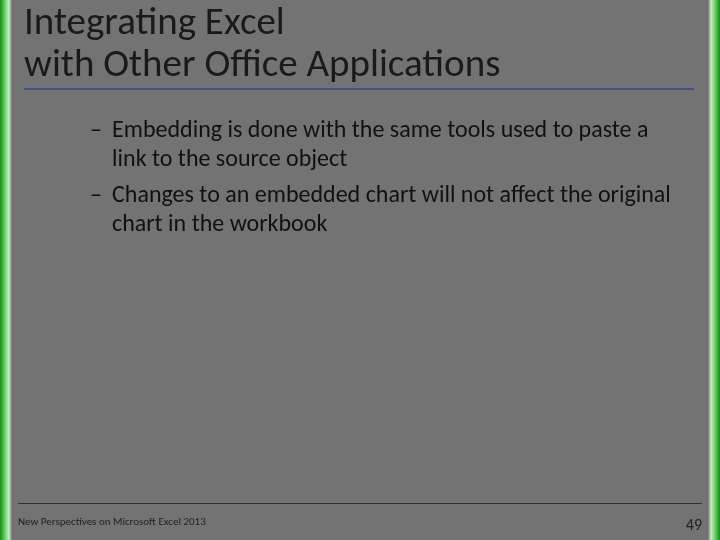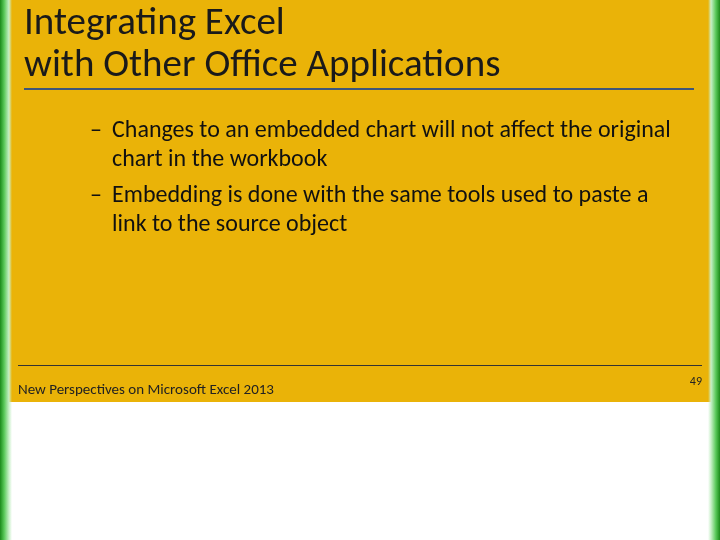--- a/index.html
+++ b/index.html
@@ -1,21 +1,21 @@
 <!DOCTYPE html>
 <html><head>
 <meta charset="utf-8">
 <style>
   * { margin: 0; padding: 0; box-sizing: border-box; }
   html, body { width: 720px; height: 540px; font-family: Calibri, "Segoe UI", Arial, sans-serif; background: #fff; overflow: hidden; }
   .slide {
     position: relative;
     width: 720px;
-    height: 402px;
-    background: #eab308;
+    height: 540px;
+    background: #737373;
     padding-left: 44px;
   }
   .edge-left, .edge-right {
     position: absolute;
     top: 0;
     width: 12px;
     height: 540px;
     pointer-events: none;
   }
   .edge-left { left: 0; background: linear-gradient(to right, #1a8a1a 0%, #5ac95a 35%, #c8f0c8 75%, rgba(255,255,255,0) 100%); }
@@ -83,49 +83,49 @@
     position: absolute;
     left: 18px;
     bottom: 36px;
     width: 684px;
     height: 0;
     border-top: 1px solid #333;
   }
   .footer-left {
     position: absolute;
     left: 18px;
-    bottom: 4px;
-    font-size: 15px;
+    bottom: 12px;
+    font-size: 11px;
     color: #222;
   }
   .footer-right {
     position: absolute;
     right: 18px;
-    bottom: 14px;
-    font-size: 12px;
+    bottom: 6px;
+    font-size: 16px;
     color: #222;
     text-align: right;
   }
 </style>
 </head>
 <body>
 
 <div class="slide">
   <div class="edge-left"></div>
   <div class="edge-right"></div>
 
   <div class="title-block">
     <div class="title">
       <span>Integrating Excel</span><br>
       <span>with Other Office Applications</span>
     </div>
     <div class="title-rule"></div>
   </div>
 
   <div class="body-block">
+    <div class="bullet-l2">Embedding is done with the same tools used to paste a link to the source object</div>
     <div class="bullet-l2">Changes to an embedded chart will not affect the original chart in the workbook</div>
-    <div class="bullet-l2">Embedding is done with the same tools used to paste a link to the source object</div>
   </div>
 
   <div class="footer-rule"></div>
   <div class="footer-left">New Perspectives on Microsoft Excel 2013</div>
   <div class="footer-right">49</div>
 </div>
 
 </body></html>

